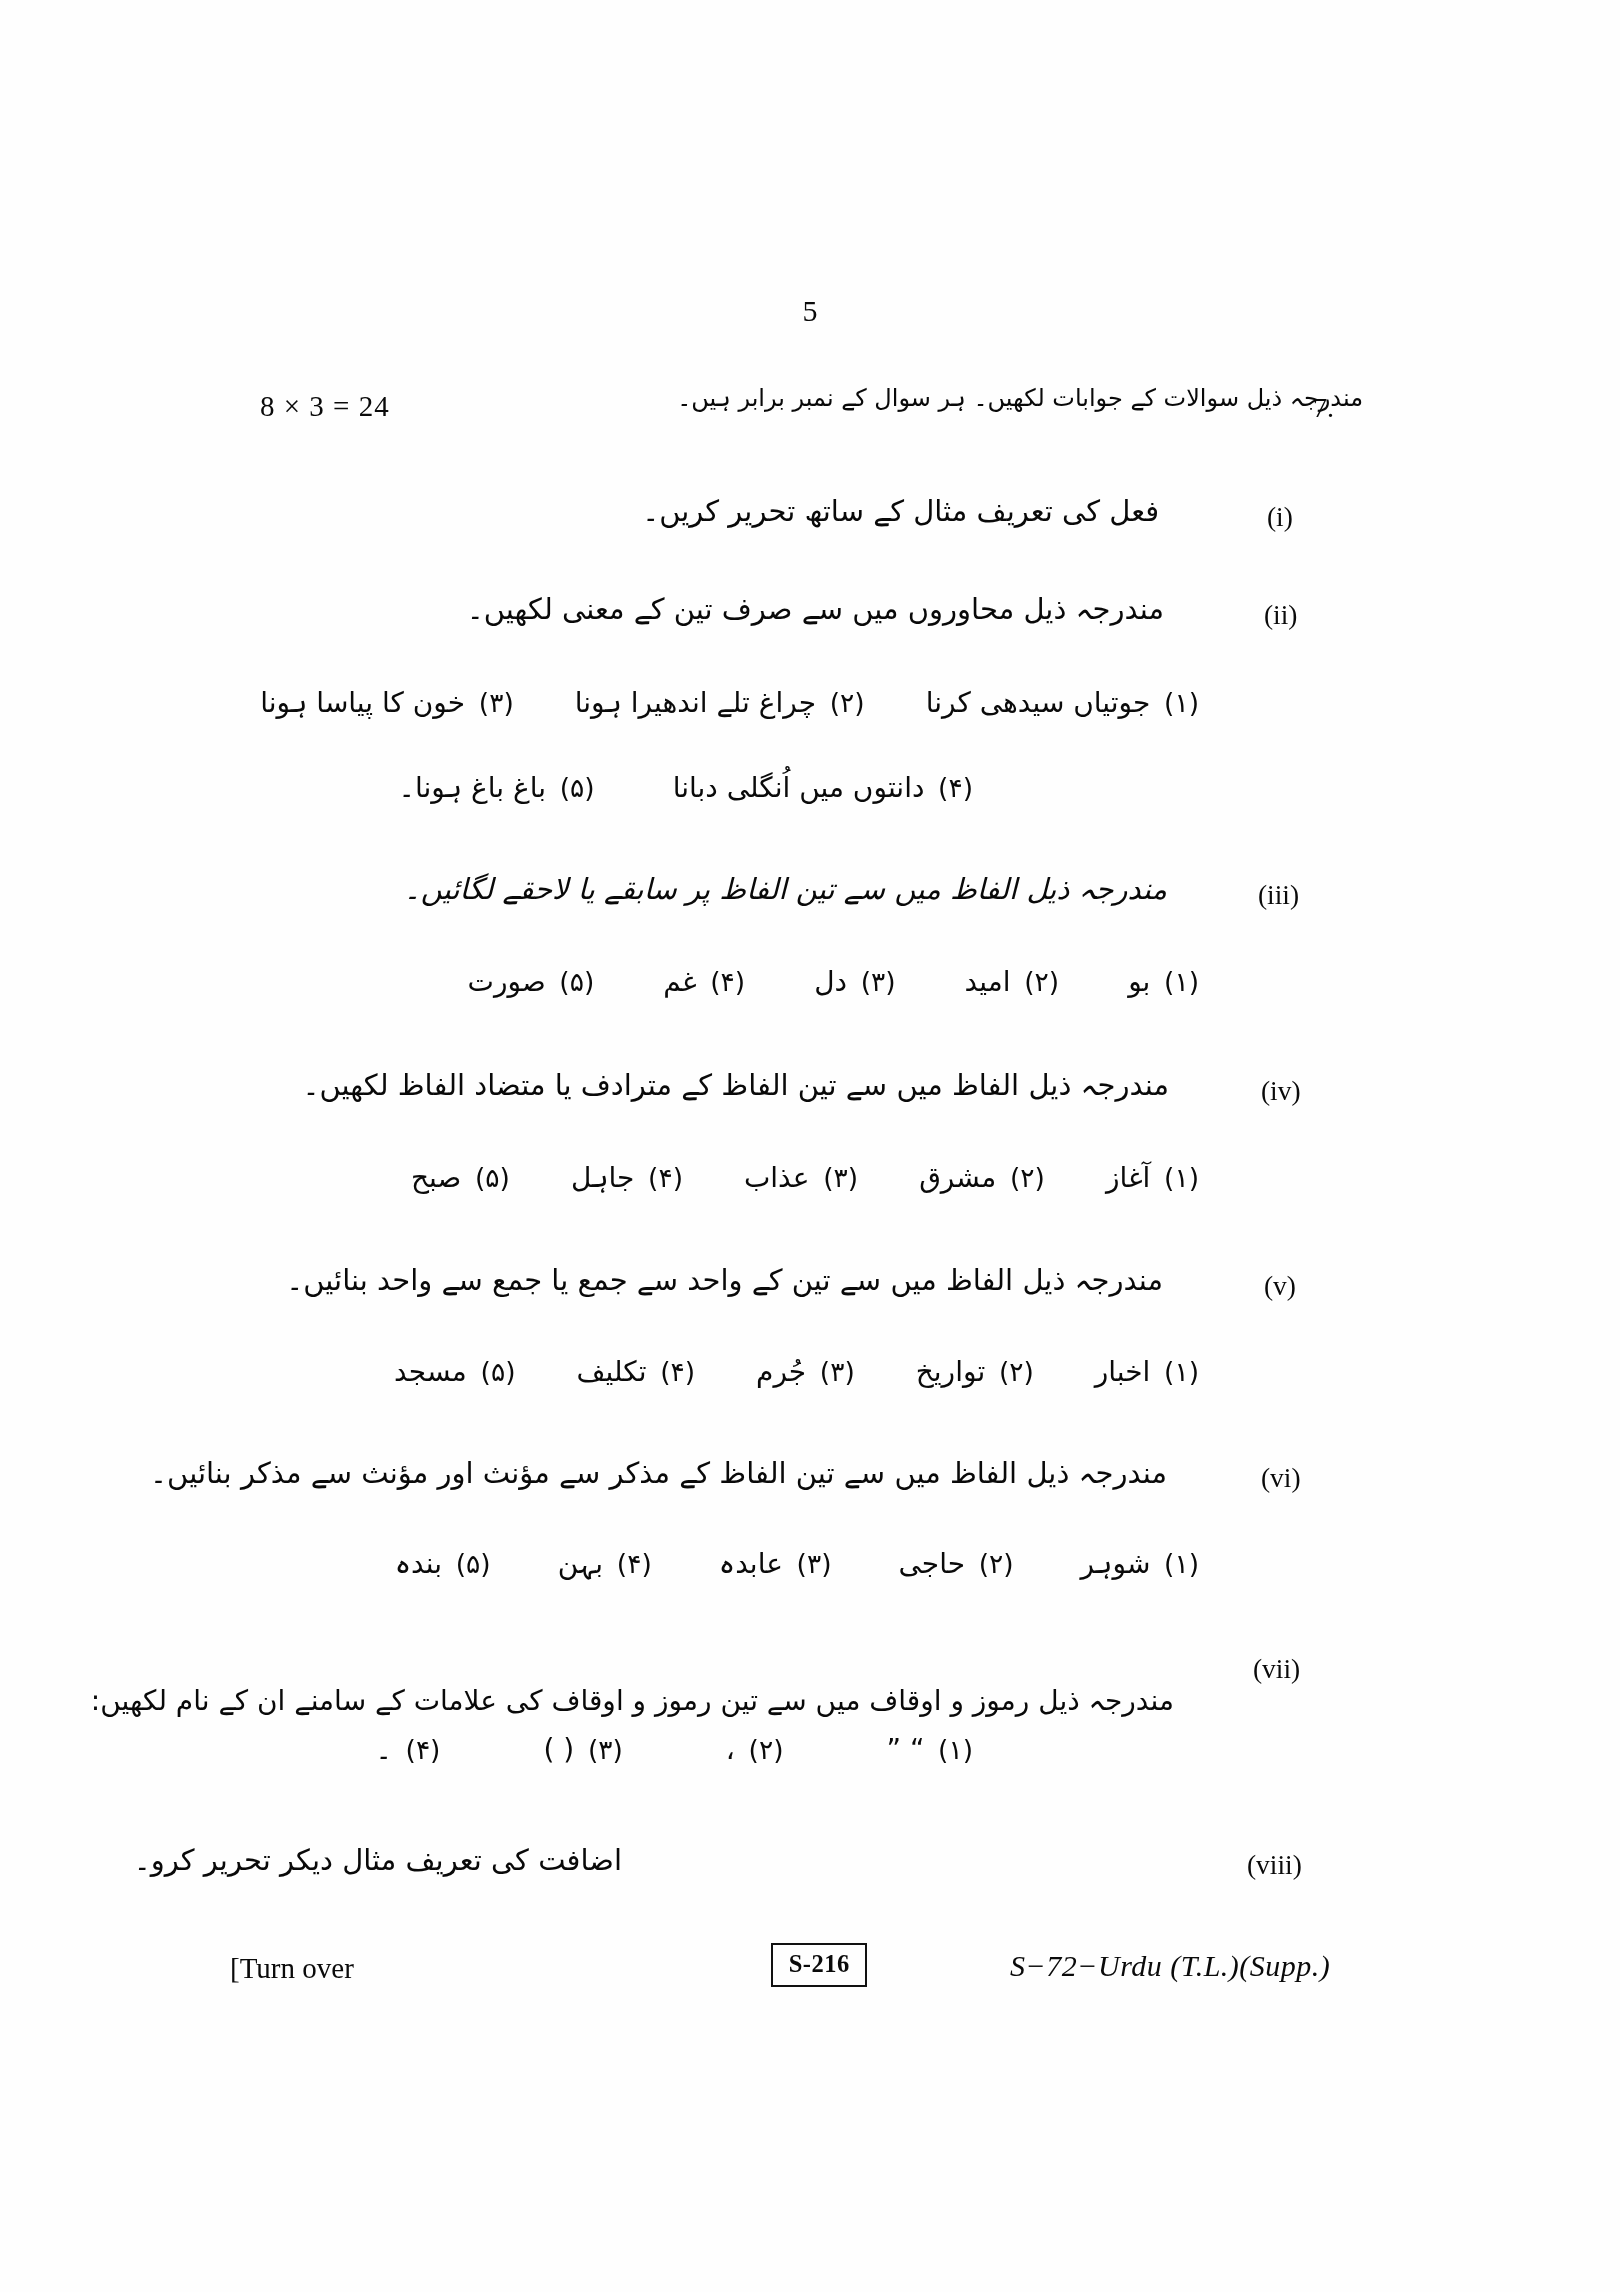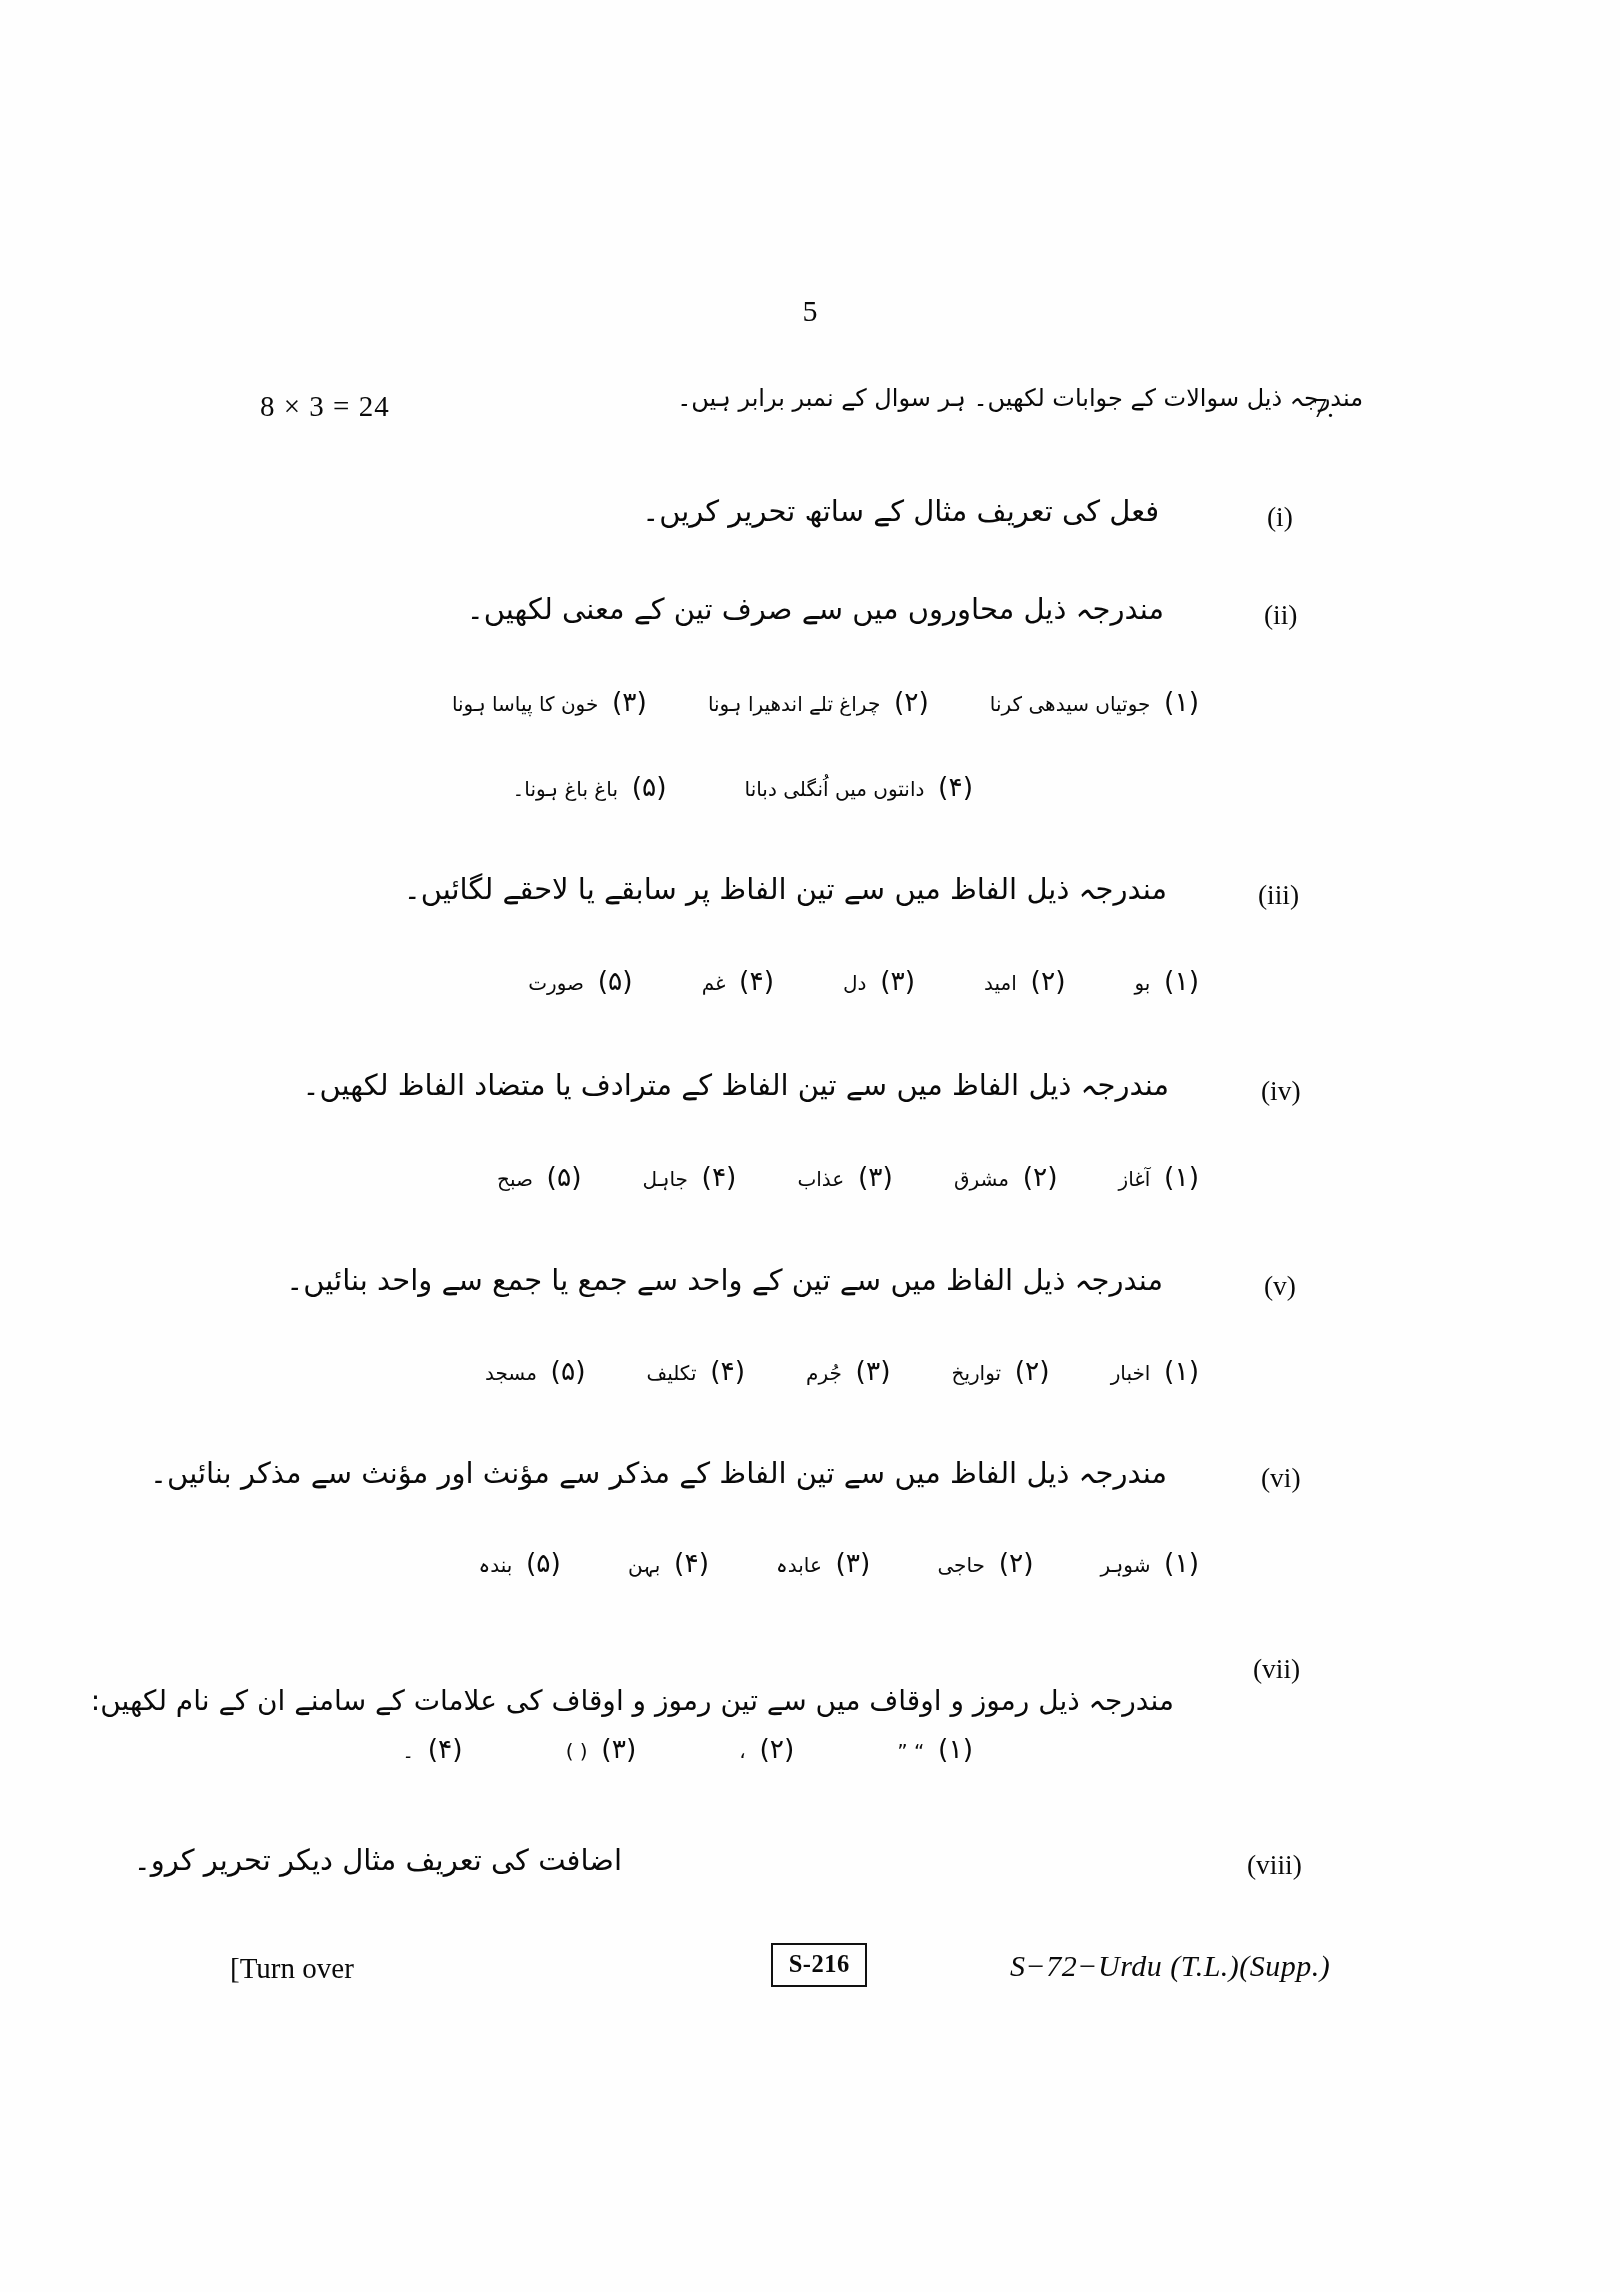--- a/index.html
+++ b/index.html
@@ -90,21 +90,21 @@
   }
   .opt {
     display: inline-flex;
     align-items: baseline;
     white-space: nowrap;
   }
   .opt-num {
     margin-left: 13.7px;
     font-size: 26.5px;
   }
-  .opt-text { font-size: 20px; }
+  .opt-text { font-size: 28px; }
 
   
   #turn-over {
     position: absolute;
     left: 230px;
     top: 1952px;
     font-size: 29px;
     font-family: "Liberation Serif", serif;
   }
   #code-box {
@@ -166,21 +166,21 @@
       <span class="opt-num">(۴)</span>
       <span class="opt-text">دانتوں میں اُنگلی دبانا</span>
     </span>
     <span class="opt">
       <span class="opt-num">(۵)</span>
       <span class="opt-text">باغ باغ ہونا۔</span>
     </span>
   </div>
 
   <div class="sub-label" style="left:1258px; top:880px;">(iii)</div>
-  <div class="sub-text urdu" style="right:453px; top:868px;">مندرجہ ذیل الفاظ میں سے تین الفاظ پر سابقے یا لاحقے لگائیں۔</div>
+  <div class="sub-text urdu" style="right:453px; top:868px;font-style:italic;">مندرجہ ذیل الفاظ میں سے تین الفاظ پر سابقے یا لاحقے لگائیں۔</div>
 
   <div class="opts" style="right:421px; top:965px; gap:69px;">
     <span class="opt">
       <span class="opt-num">(۱)</span>
       <span class="opt-text">بو</span>
     </span>
     <span class="opt">
       <span class="opt-num">(۲)</span>
       <span class="opt-text">امید</span>
     </span>

